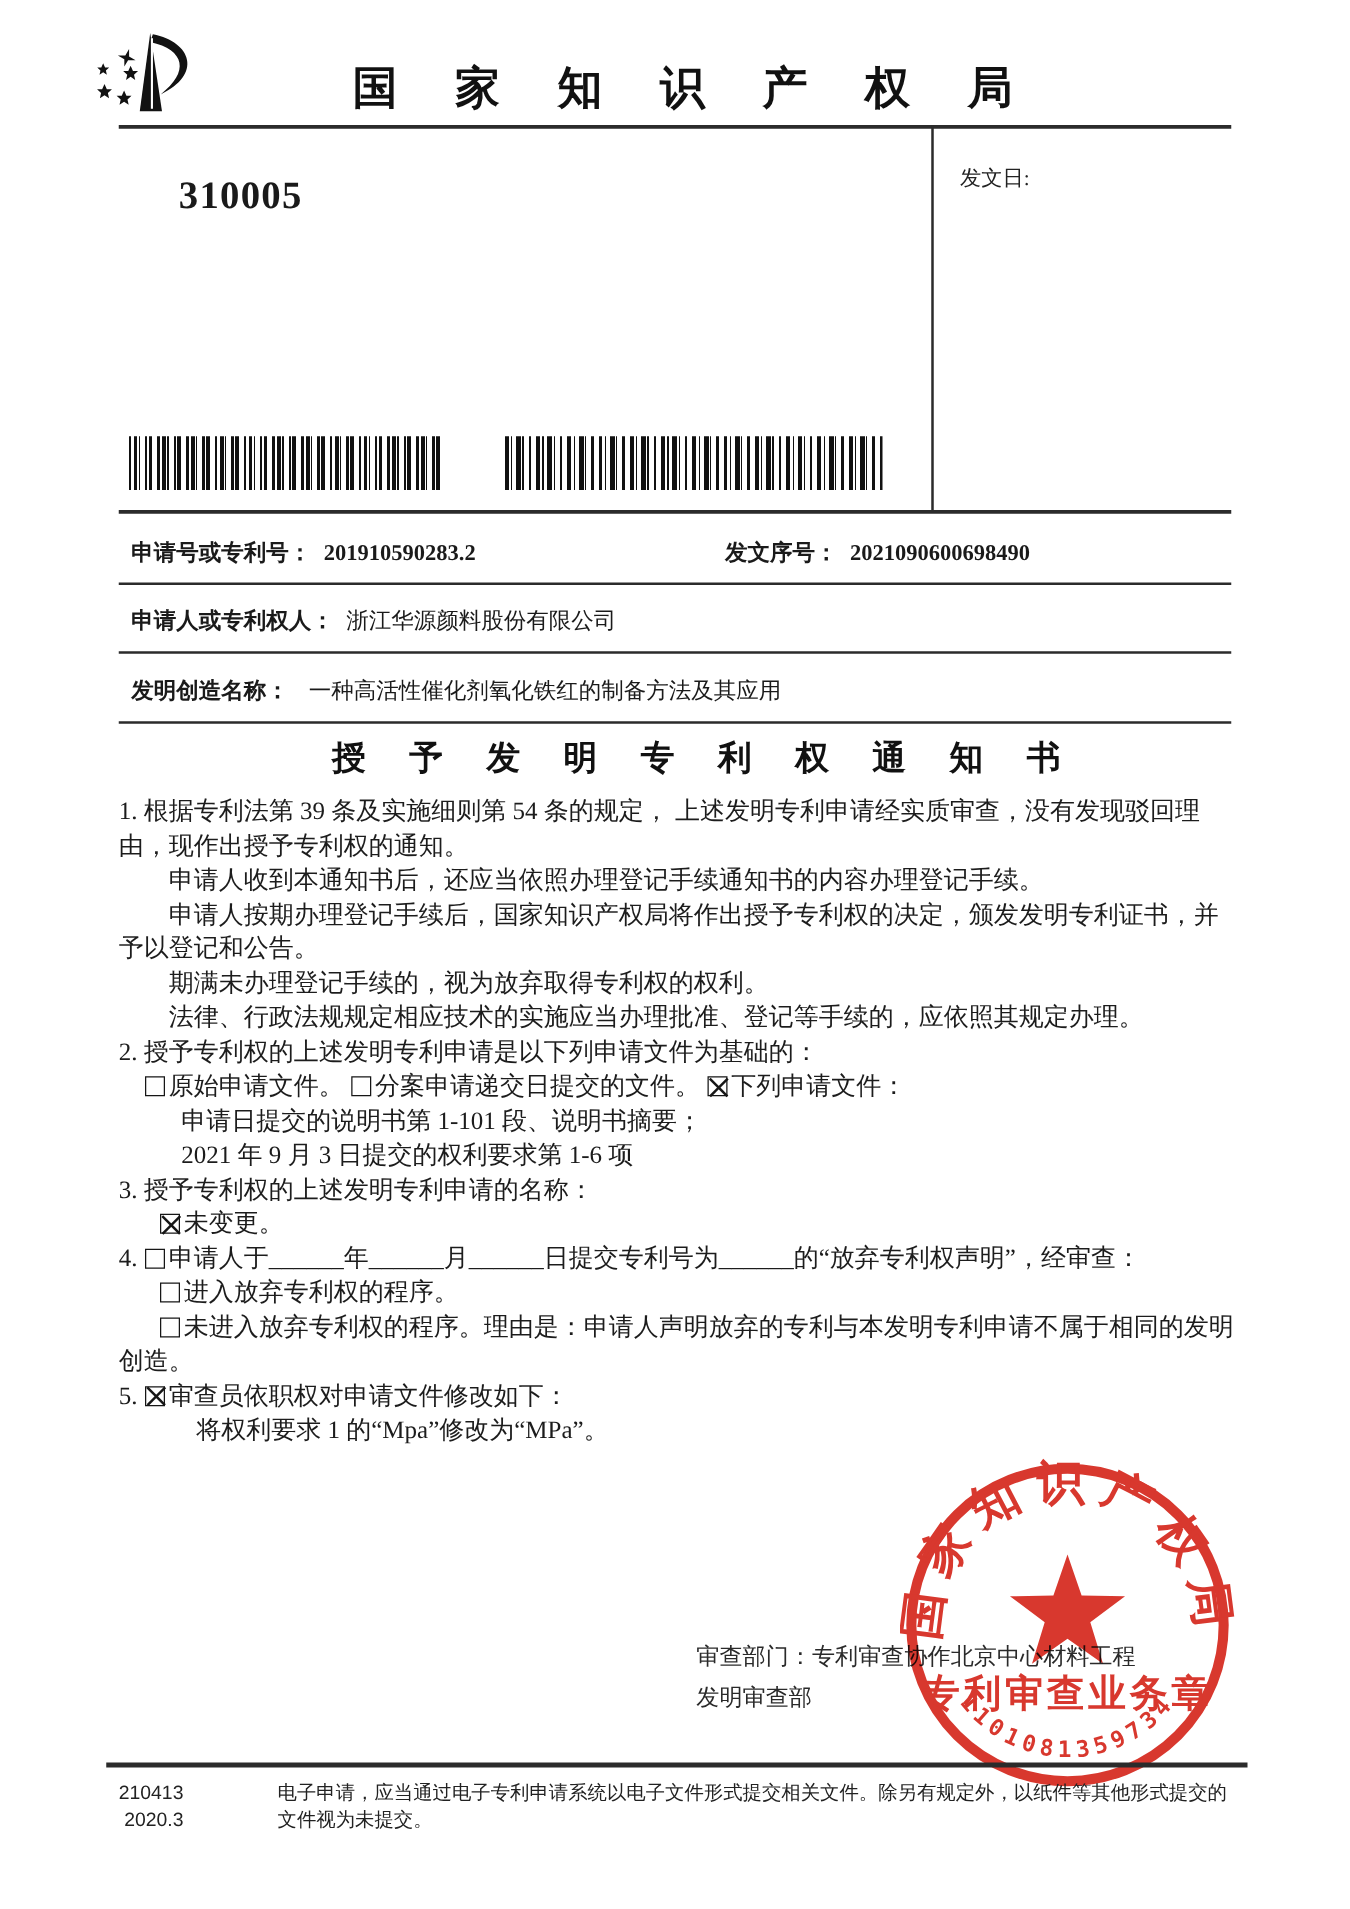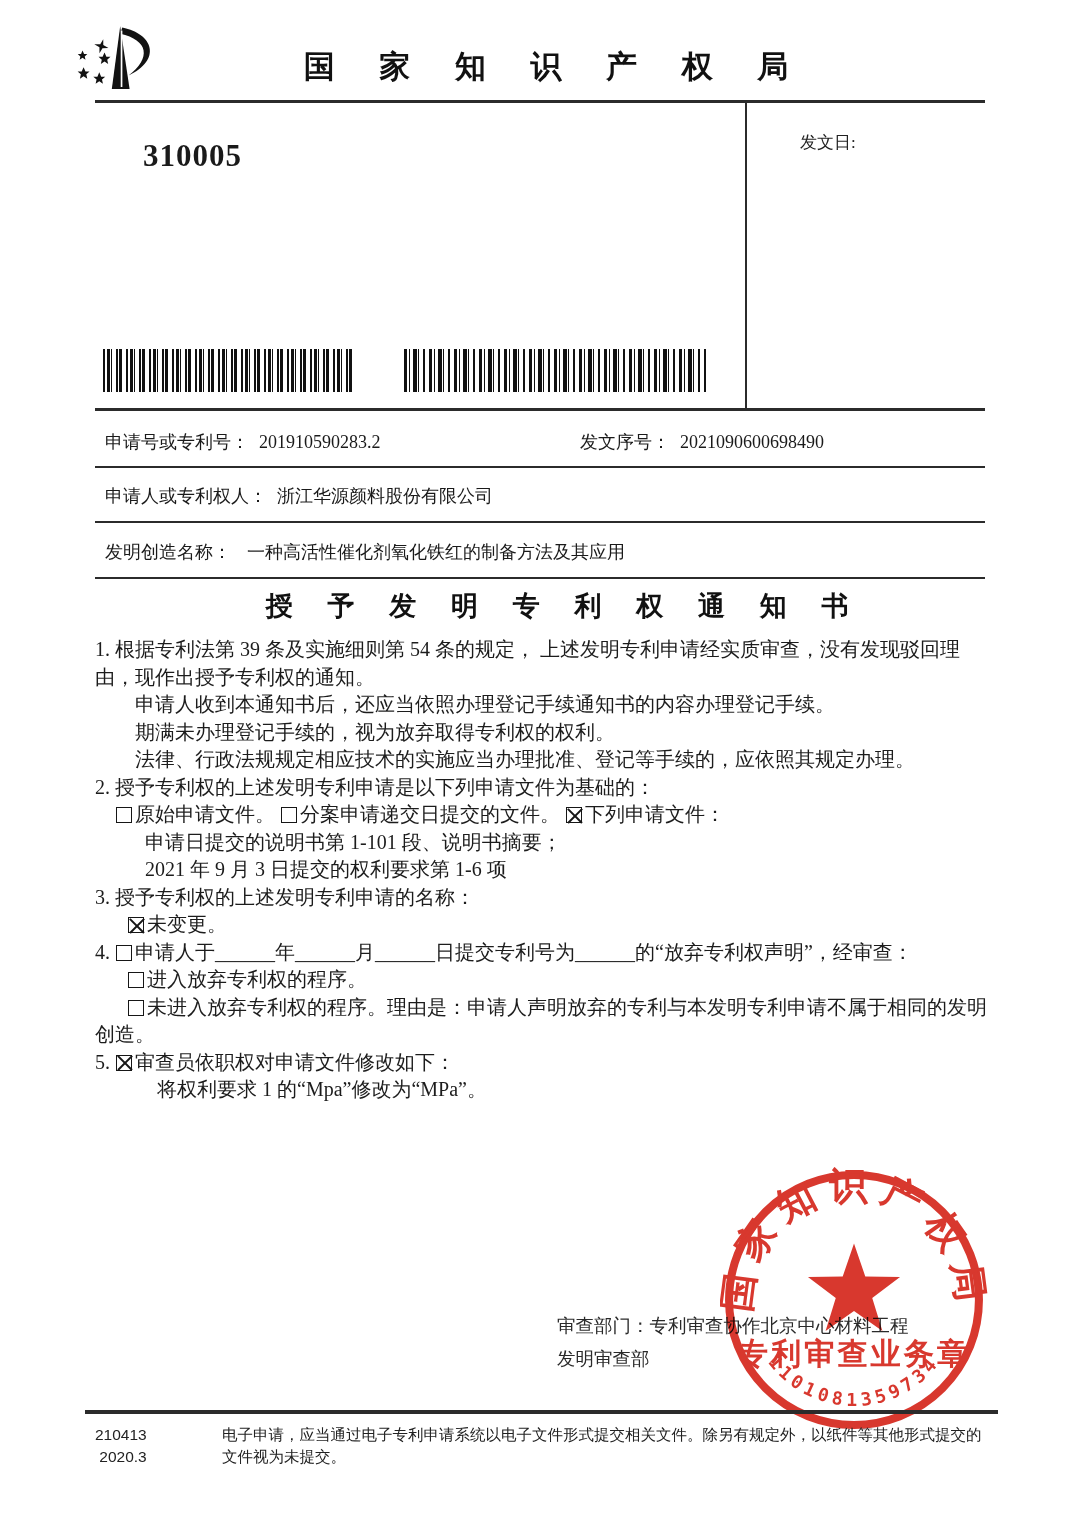--- a/index.html
+++ b/index.html
@@ -8,47 +8,47 @@
     position:relative; width:1080px; height:1527px; margin:0 auto;
     background:#ffffff; color:#1a1a1a; overflow:hidden;
     font-family:"Liberation Serif","DejaVu Serif",serif;
   }
   .abs { position:absolute; }
 
   
   .agency-title {
     left:0; right:0; top:46px; text-align:center;
     font-family:"Liberation Sans","DejaVu Sans",sans-serif;
-    font-size:31px; font-weight:bold; letter-spacing:18px; text-indent:30px; color:#111;
+    font-size:36px; font-weight:bold; letter-spacing:18px; text-indent:30px; color:#111;
   }
   .logo-svg { left:70px; top:18px; width:115px; height:92px; }
 
   
   .rule { background:#2b2b2b; }
   .rule-top   { left:95px;  top:100px;  width:890px; height:3px; }
   .box-vline  { left:745px; top:100px;  width:2px;   height:310px; }
   .rule-boxbt { left:95px;  top:408px;  width:890px; height:3px; }
   .rule-r1    { left:95px;  top:466px;  width:890px; height:2px; }
   .rule-r2    { left:95px;  top:521px;  width:890px; height:2px; }
   .rule-r3    { left:95px;  top:577px;  width:890px; height:2px; }
   .rule-foot  { left:85px;  top:1410px; width:913px; height:4px; }
 
   .notice-code { left:143px; top:138px; font-size:31px; font-weight:bold; letter-spacing:1px; }
-  .issue-date-label { left:768px; top:131px; font-size:17px; color:#222;margin-left:32px; }
+  .issue-date-label { left:768px; top:131px; font-size:17px; color:#222; }
   .issue-date { left:763px; top:224px; font-size:23px; font-weight:bold; font-family:"Liberation Sans","DejaVu Sans",sans-serif; letter-spacing:1px; }
 
   .barcode { top:349px; height:43px; }
   .barcode-1 { left:103px; width:250px;
     background:repeating-linear-gradient(90deg,#111 0 2px,#fff 2px 4px,#111 4px 7px,#fff 7px 8px,#111 8px 9px,#fff 9px 13px,#111 13px 15px,#fff 15px 16px,#111 16px 19px,#fff 19px 23px); }
   .barcode-2 { left:404px; width:302px;
     background:repeating-linear-gradient(90deg,#111 0 3px,#fff 3px 5px,#111 5px 6px,#fff 6px 9px,#111 9px 13px,#fff 13px 14px,#111 14px 15px,#fff 15px 19px,#111 19px 21px,#fff 21px 25px); }
 
   
   .frow { font-size:18px; }
-  .bold { font-weight:normal; }
+  .bold { font-weight:bold; }
   .row-appno { left:105px; top:430px; }
   .row-dispatch { left:580px; top:430px; }
   .row-applicant { left:105px; top:484px; }
   .row-invention { left:105px; top:540px; }
   .frow .val-gap { margin-left:10px; }
   .row-invention .val-gap { margin-left:16px; }
 
   .doc-title {
     left:0; right:0; top:588px; text-align:center;
     font-size:27px; font-weight:bold; letter-spacing:14px; text-indent:20px; color:#111;margin-left:28px;
@@ -129,20 +129,21 @@
   <div class="abs frow row-invention">
     <span class="bold">发明创造名称：</span><span class="val-gap">一种高活性催化剂氧化铁红的制备方法及其应用</span>
   </div>
   <div class="abs rule rule-r3"></div>
 
   <div class="abs doc-title">授 予 发 明 专 利 权 通 知 书</div>
 
   <div class="abs notice-body">
       <div class="body-line" style="text-indent: 0em;">1. 根据专利法第 39 条及实施细则第 54 条的规定， 上述发明专利申请经实质审查，没有发现驳回理由，现作出授予专利权的通知。</div>
       <div class="body-line" style="text-indent: 2em;">申请人收到本通知书后，还应当依照办理登记手续通知书的内容办理登记手续。</div>
+      <div class="body-line" style="text-indent: 2em;">申请人按期办理登记手续后，国家知识产权局将作出授予专利权的决定，颁发发明专利证书，并予以登记和公告。</div>
       <div class="body-line" style="text-indent: 2em;">期满未办理登记手续的，视为放弃取得专利权的权利。</div>
       <div class="body-line" style="text-indent: 2em;">法律、行政法规规定相应技术的实施应当办理批准、登记等手续的，应依照其规定办理。</div>
       <div class="body-line" style="text-indent: 0em;">2. 授予专利权的上述发明专利申请是以下列申请文件为基础的：</div>
       <div class="body-line" style="text-indent: 1em;"><span class="cb"></span>原始申请文件。 <span class="cb"></span>分案申请递交日提交的文件。 <span class="cb checked"></span>下列申请文件：</div>
       <div class="body-line" style="text-indent: 2.5em;">申请日提交的说明书第 1-101 段、说明书摘要；</div>
       <div class="body-line" style="text-indent: 2.5em;">2021 年 9 月 3 日提交的权利要求第 1-6 项</div>
       <div class="body-line" style="text-indent: 0em;">3. 授予专利权的上述发明专利申请的名称：</div>
       <div class="body-line" style="text-indent: 1.6em;"><span class="cb checked"></span>未变更。</div>
       <div class="body-line" style="text-indent: 0em;">4. <span class="cb"></span>申请人于______年______月______日提交专利号为______的“放弃专利权声明”，经审查：</div>
       <div class="body-line" style="text-indent: 1.6em;"><span class="cb"></span>进入放弃专利权的程序。</div>

